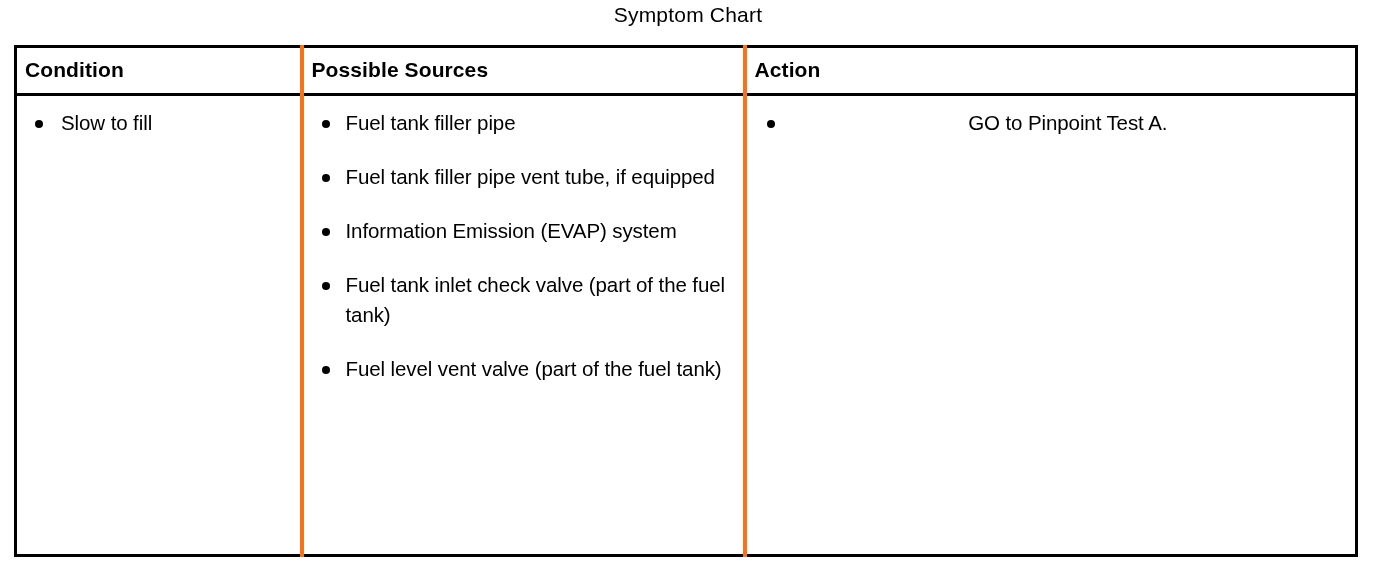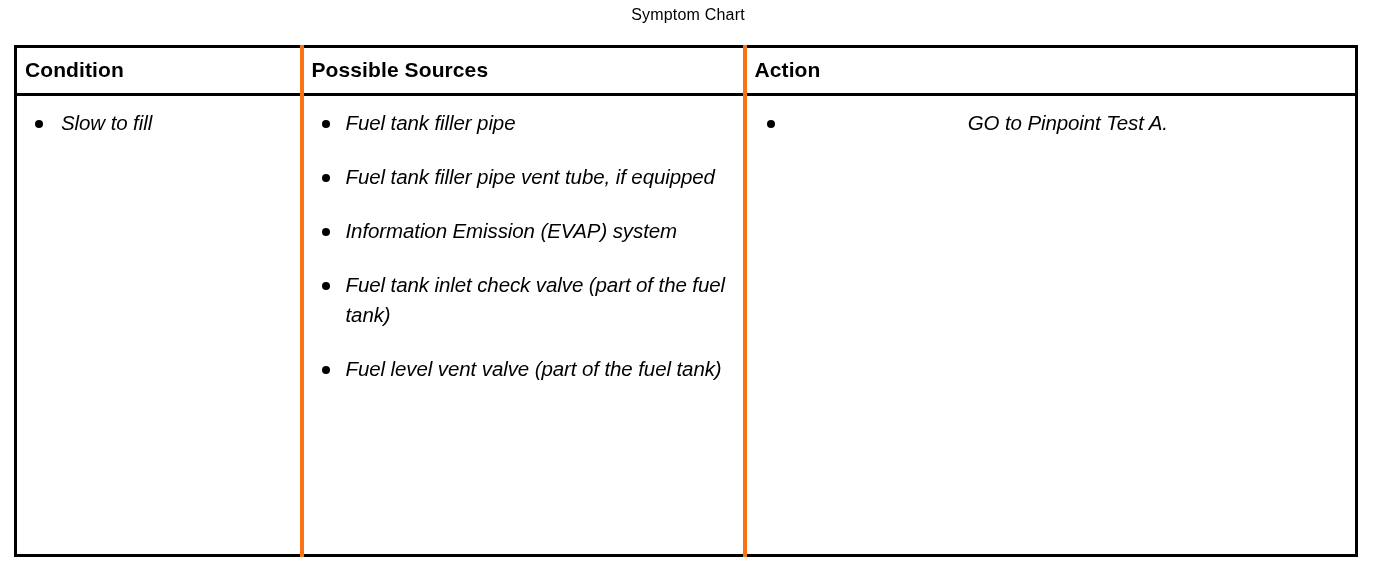--- a/index.html
+++ b/index.html
@@ -18,21 +18,21 @@
     position: relative;
     width: 1376px;
     height: 568px;
   }
   .chart-title {
     position: absolute;
     top: 2px;
     left: 0;
     width: 1376px;
     text-align: center;
-    font-size: 16px;
+    font-size: 21px;
     line-height: 26px;
     letter-spacing: 0.2px;
     font-weight: 400;
   }
   .symptom-table {
     position: absolute;
     left: 14px;
     top: 45px;
     width: 1341px;
     height: 512px;
@@ -83,21 +83,20 @@
     margin: 0;
     padding: 0;
   }
   ul.bullets > li {
     position: relative;
     padding-left: 34px;
     margin: 0 0 24px 0;
     font-size: 20.5px;
     line-height: 30px;
     letter-spacing: -0.1px;
-    font-style: italic;
   }
   ul.bullets > li:last-child { margin-bottom: 0; }
   ul.bullets > li::before {
     content: "";
     position: absolute;
     left: 10px;
     top: 12px;
     width: 8px;
     height: 8px;
     background: #000;

